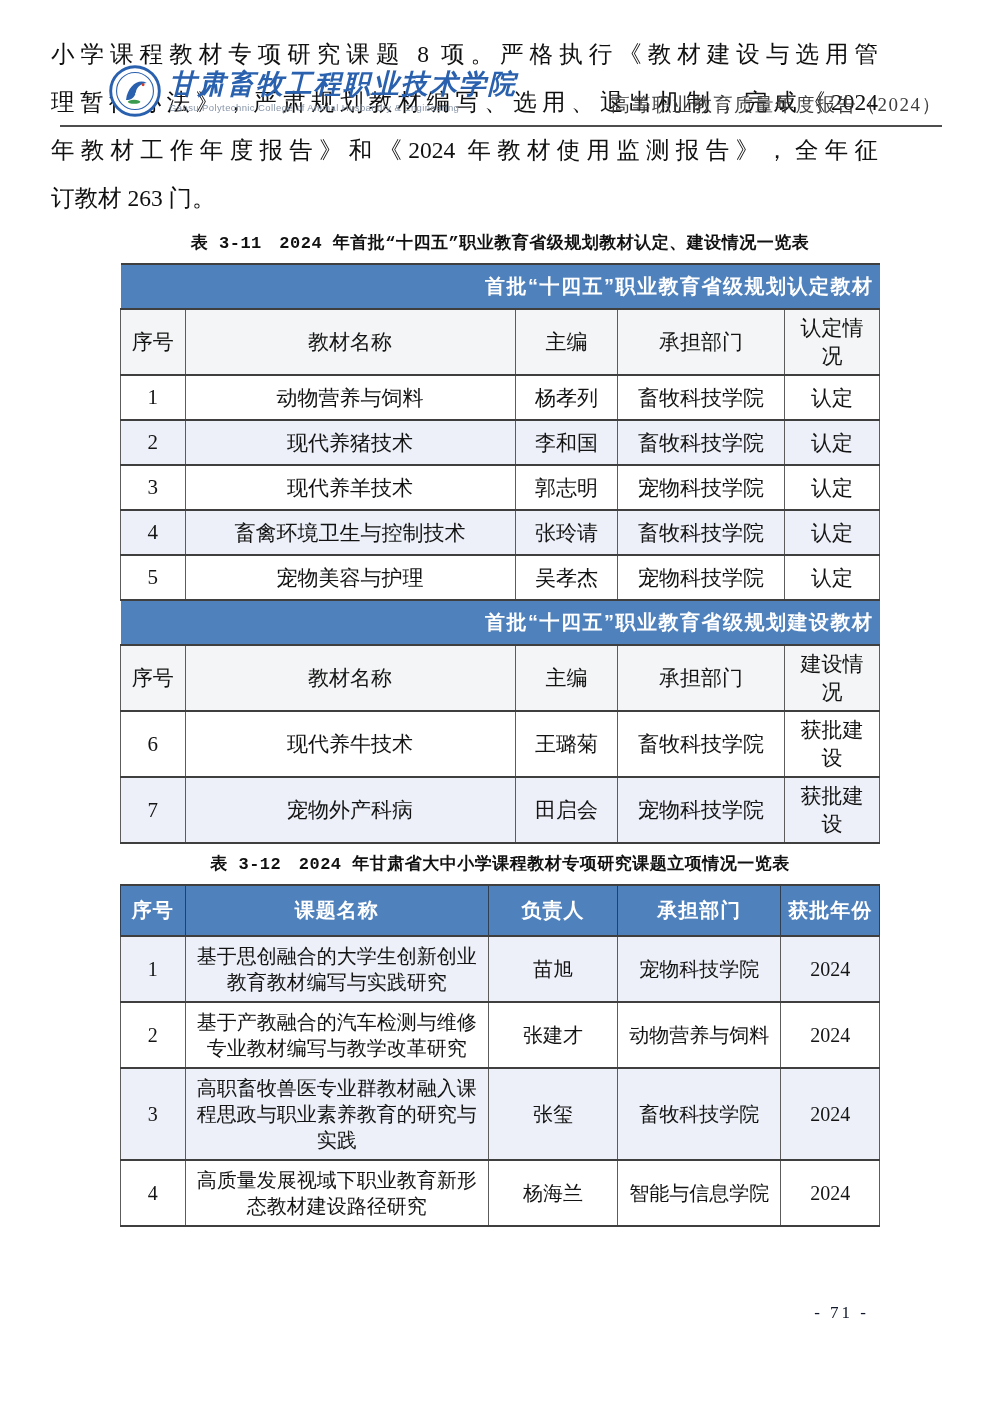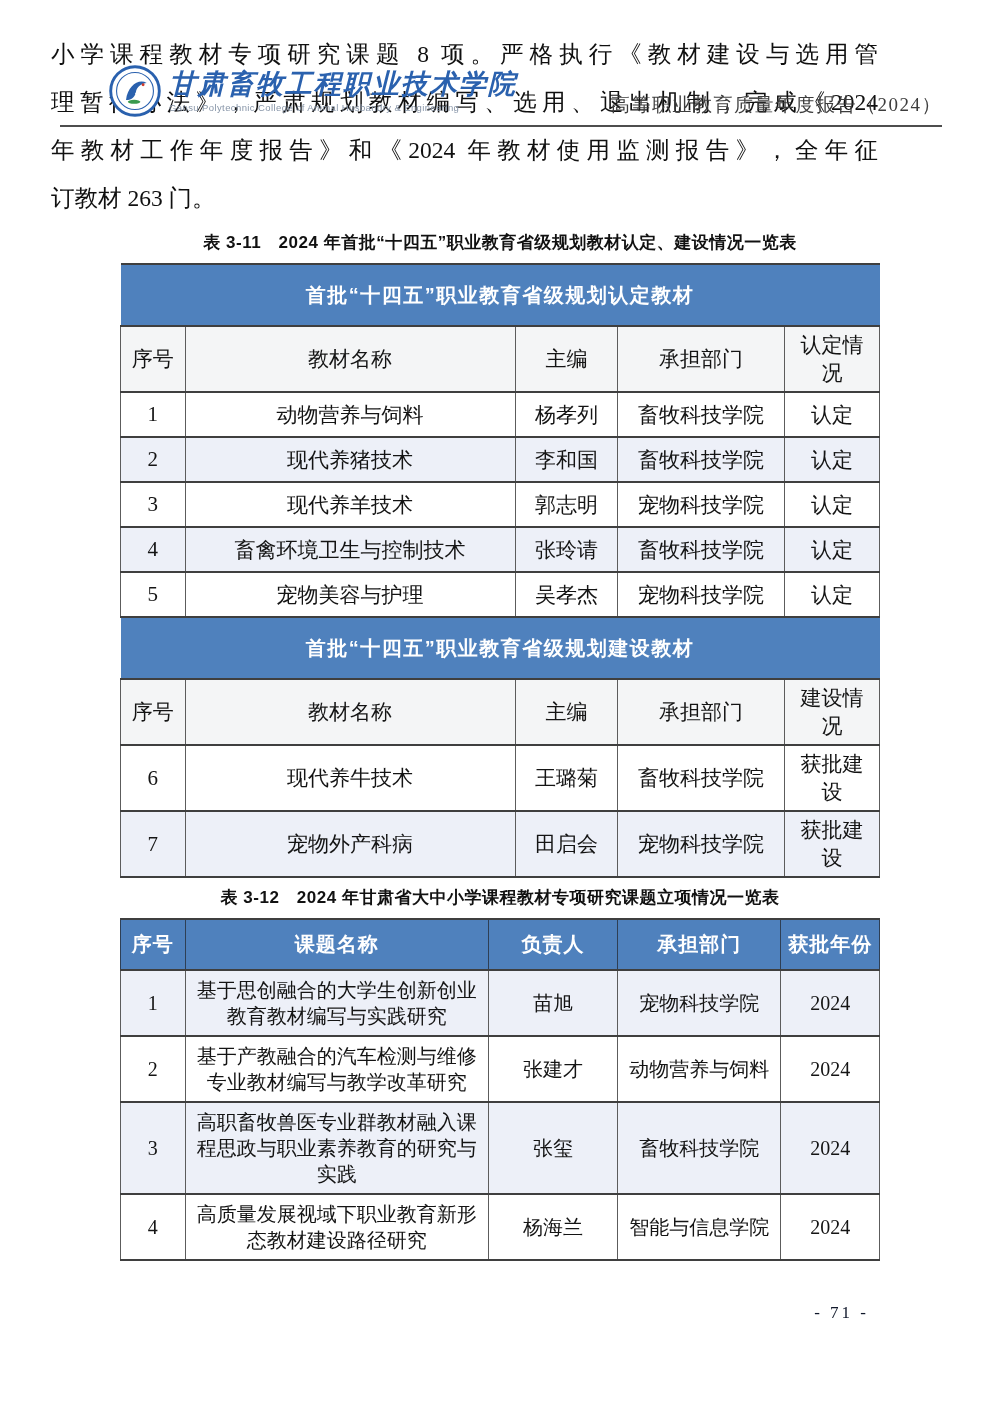--- a/index.html
+++ b/index.html
@@ -48,21 +48,21 @@
     font-size: 23.5px;
     line-height: 48px;
     color: #101010;
   }
   .body-line { text-align: justify; text-align-last: justify; }
   .body-line.last { text-align-last: left; }
 
   
   .tbl-caption {
     text-align: center;
-    font-family: Liberation Sans, sans-serif;
+    font-family: Liberation Mono, monospace;
     font-size: 17px; font-weight: 600; color: #111;
     letter-spacing: 0.5px;
   }
   .cap1 { margin-top: 9px; }
   .cap2 { margin-top: 8px; }
 
   
   table.dtable {
     width: 760px;
     margin: 9px auto 0 auto;
@@ -74,22 +74,22 @@
     border-top-width: 2px; border-bottom-width: 2px;
     border-top-color: #3f3f3f; border-bottom-color: #3f3f3f;
     text-align: center; vertical-align: middle;
     font-size: 21px; color: #141414;
     padding: 4px 6px;
   }
   .dtable td.band {
     background: #4f81bd; color: #ffffff;
     font-family: "Liberation Sans", "DejaVu Sans", sans-serif;
     font-weight: bold; font-size: 20px; letter-spacing: 1.5px;
-    height: 62px;
-    border-left: none; border-right: none;
+    height: 45px;
+    border-left: none; border-right: none; text-align: right;
   }
   .dtable tr.colhead td {
     background: #f4f5f6; height: 51px;
   }
   .dtable tr.datarow td { height: 45px; }
   .dtable tr.shade td { background: #edf0f8; }
 
   .dtable tr.bluehead td {
     background: #4f81bd; color: #ffffff;
     font-family: "Liberation Sans", "DejaVu Sans", sans-serif;

